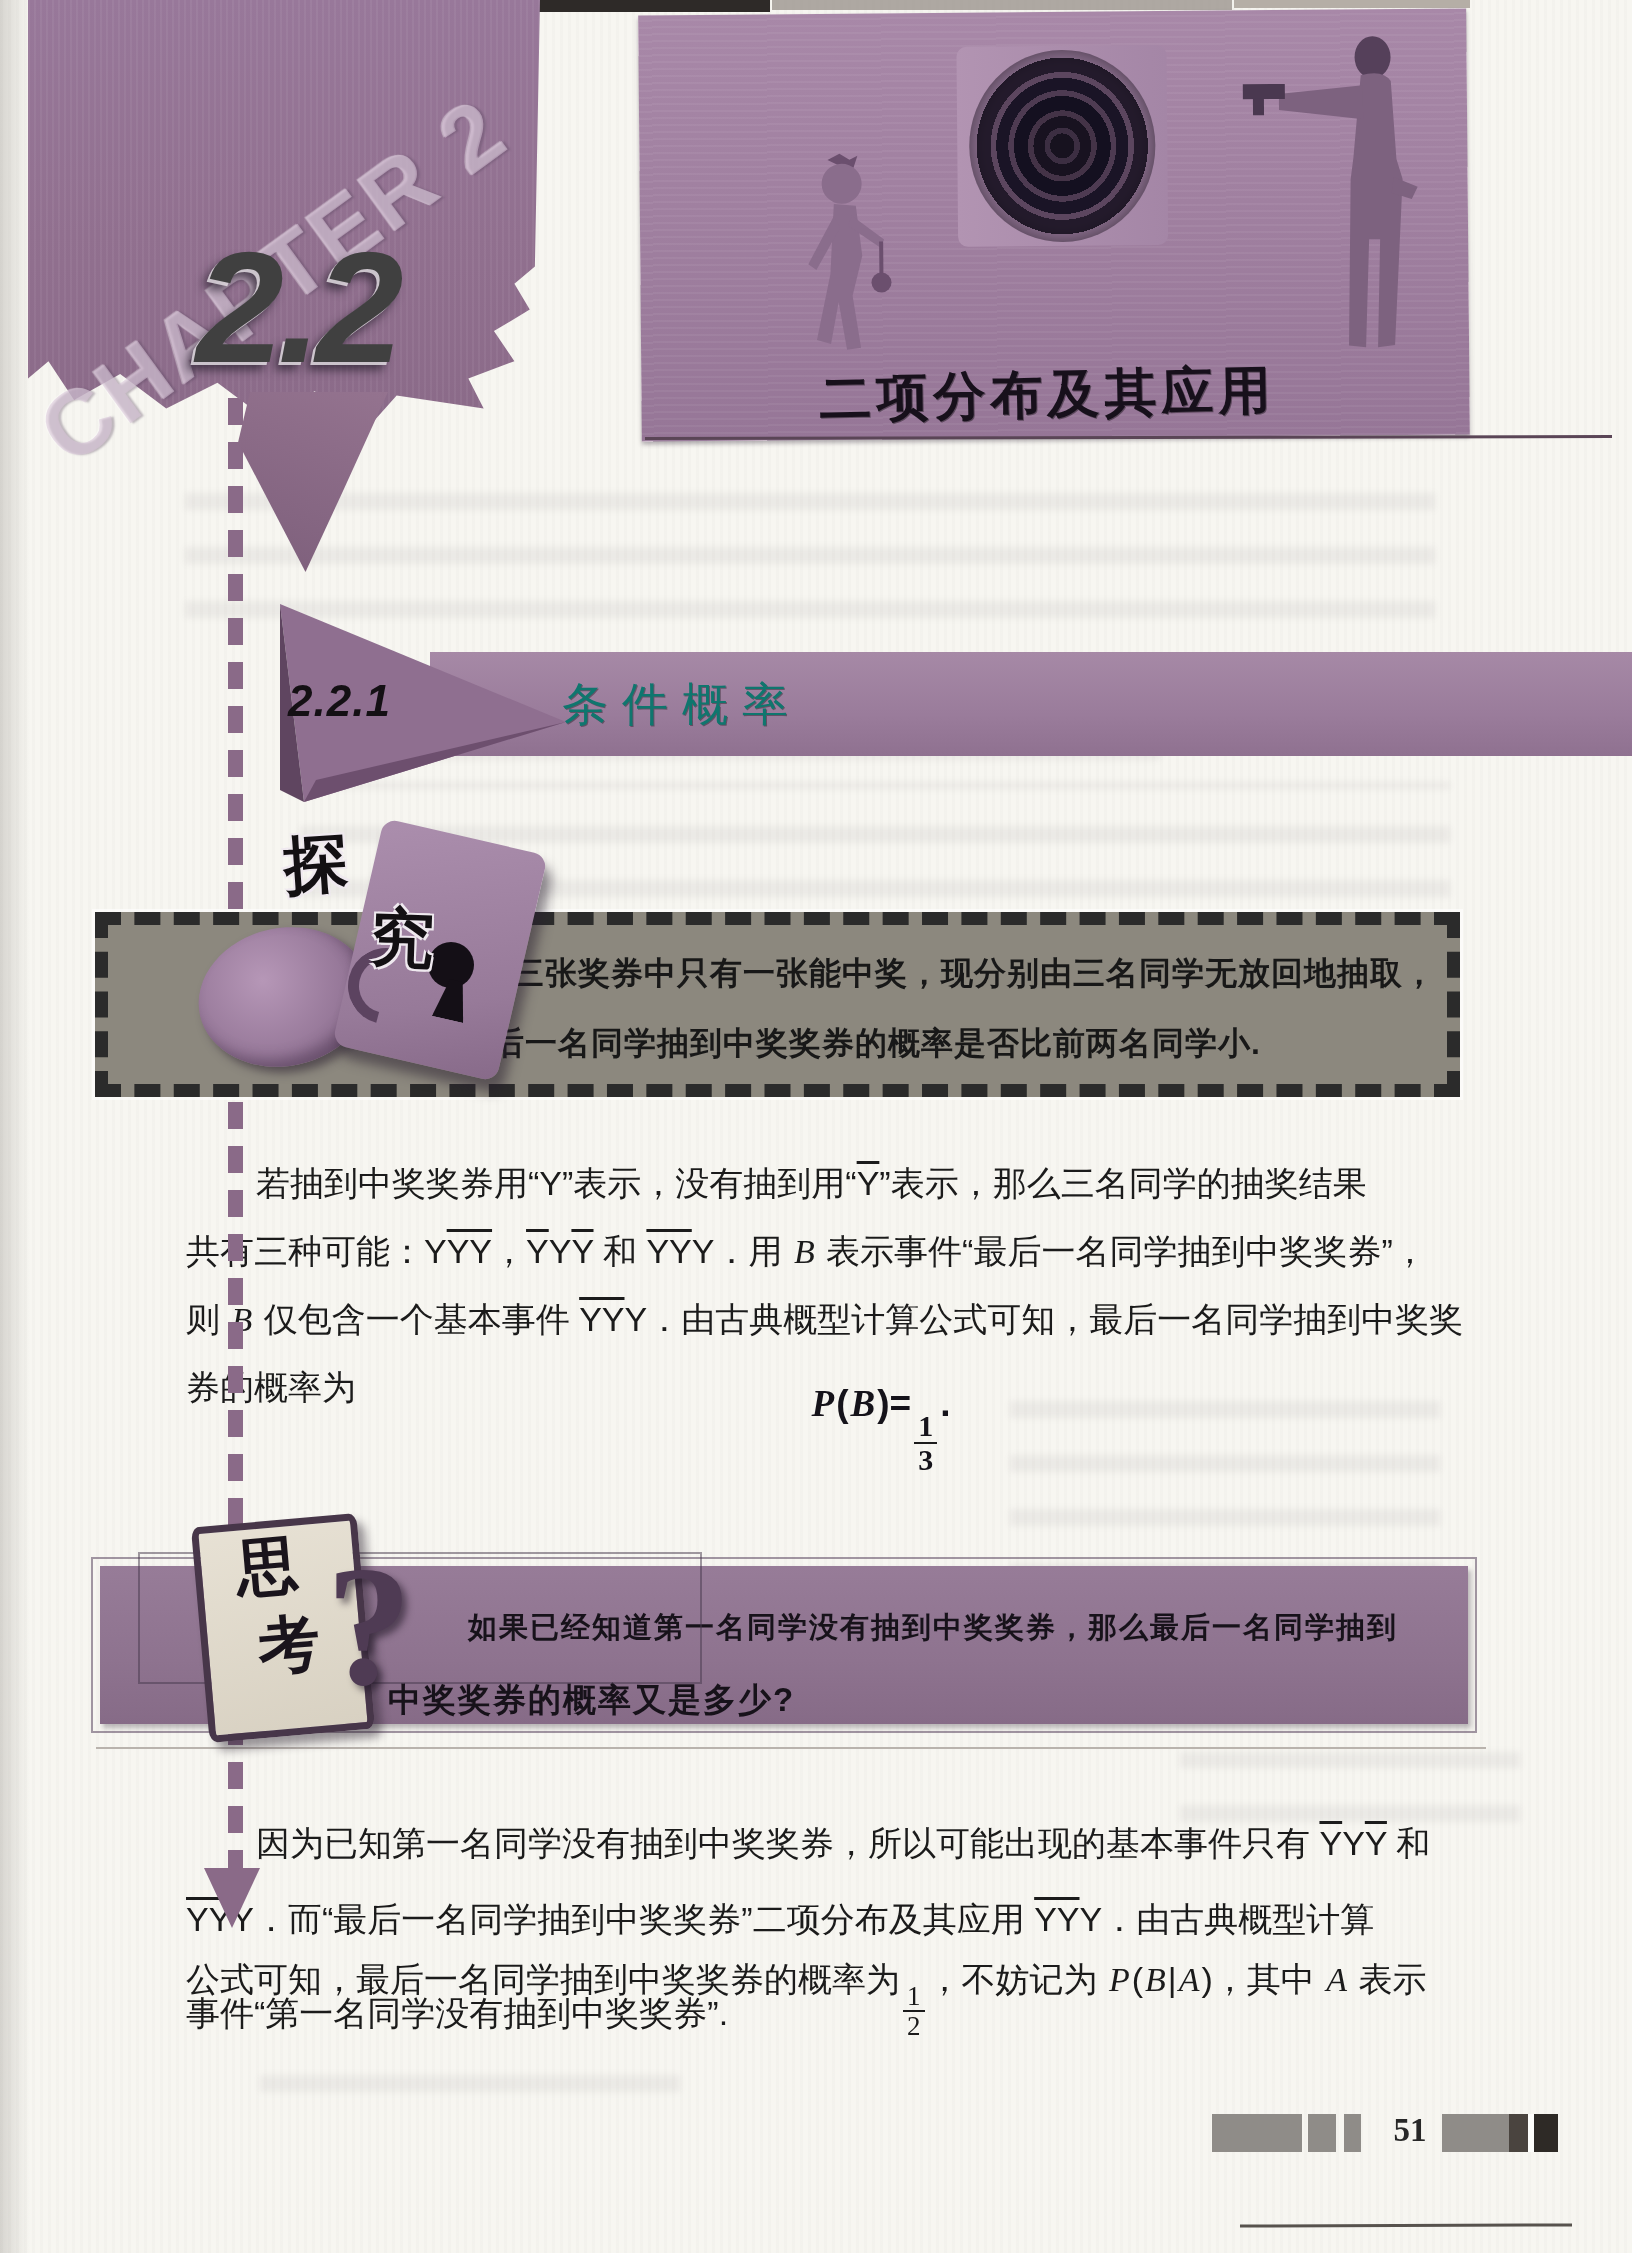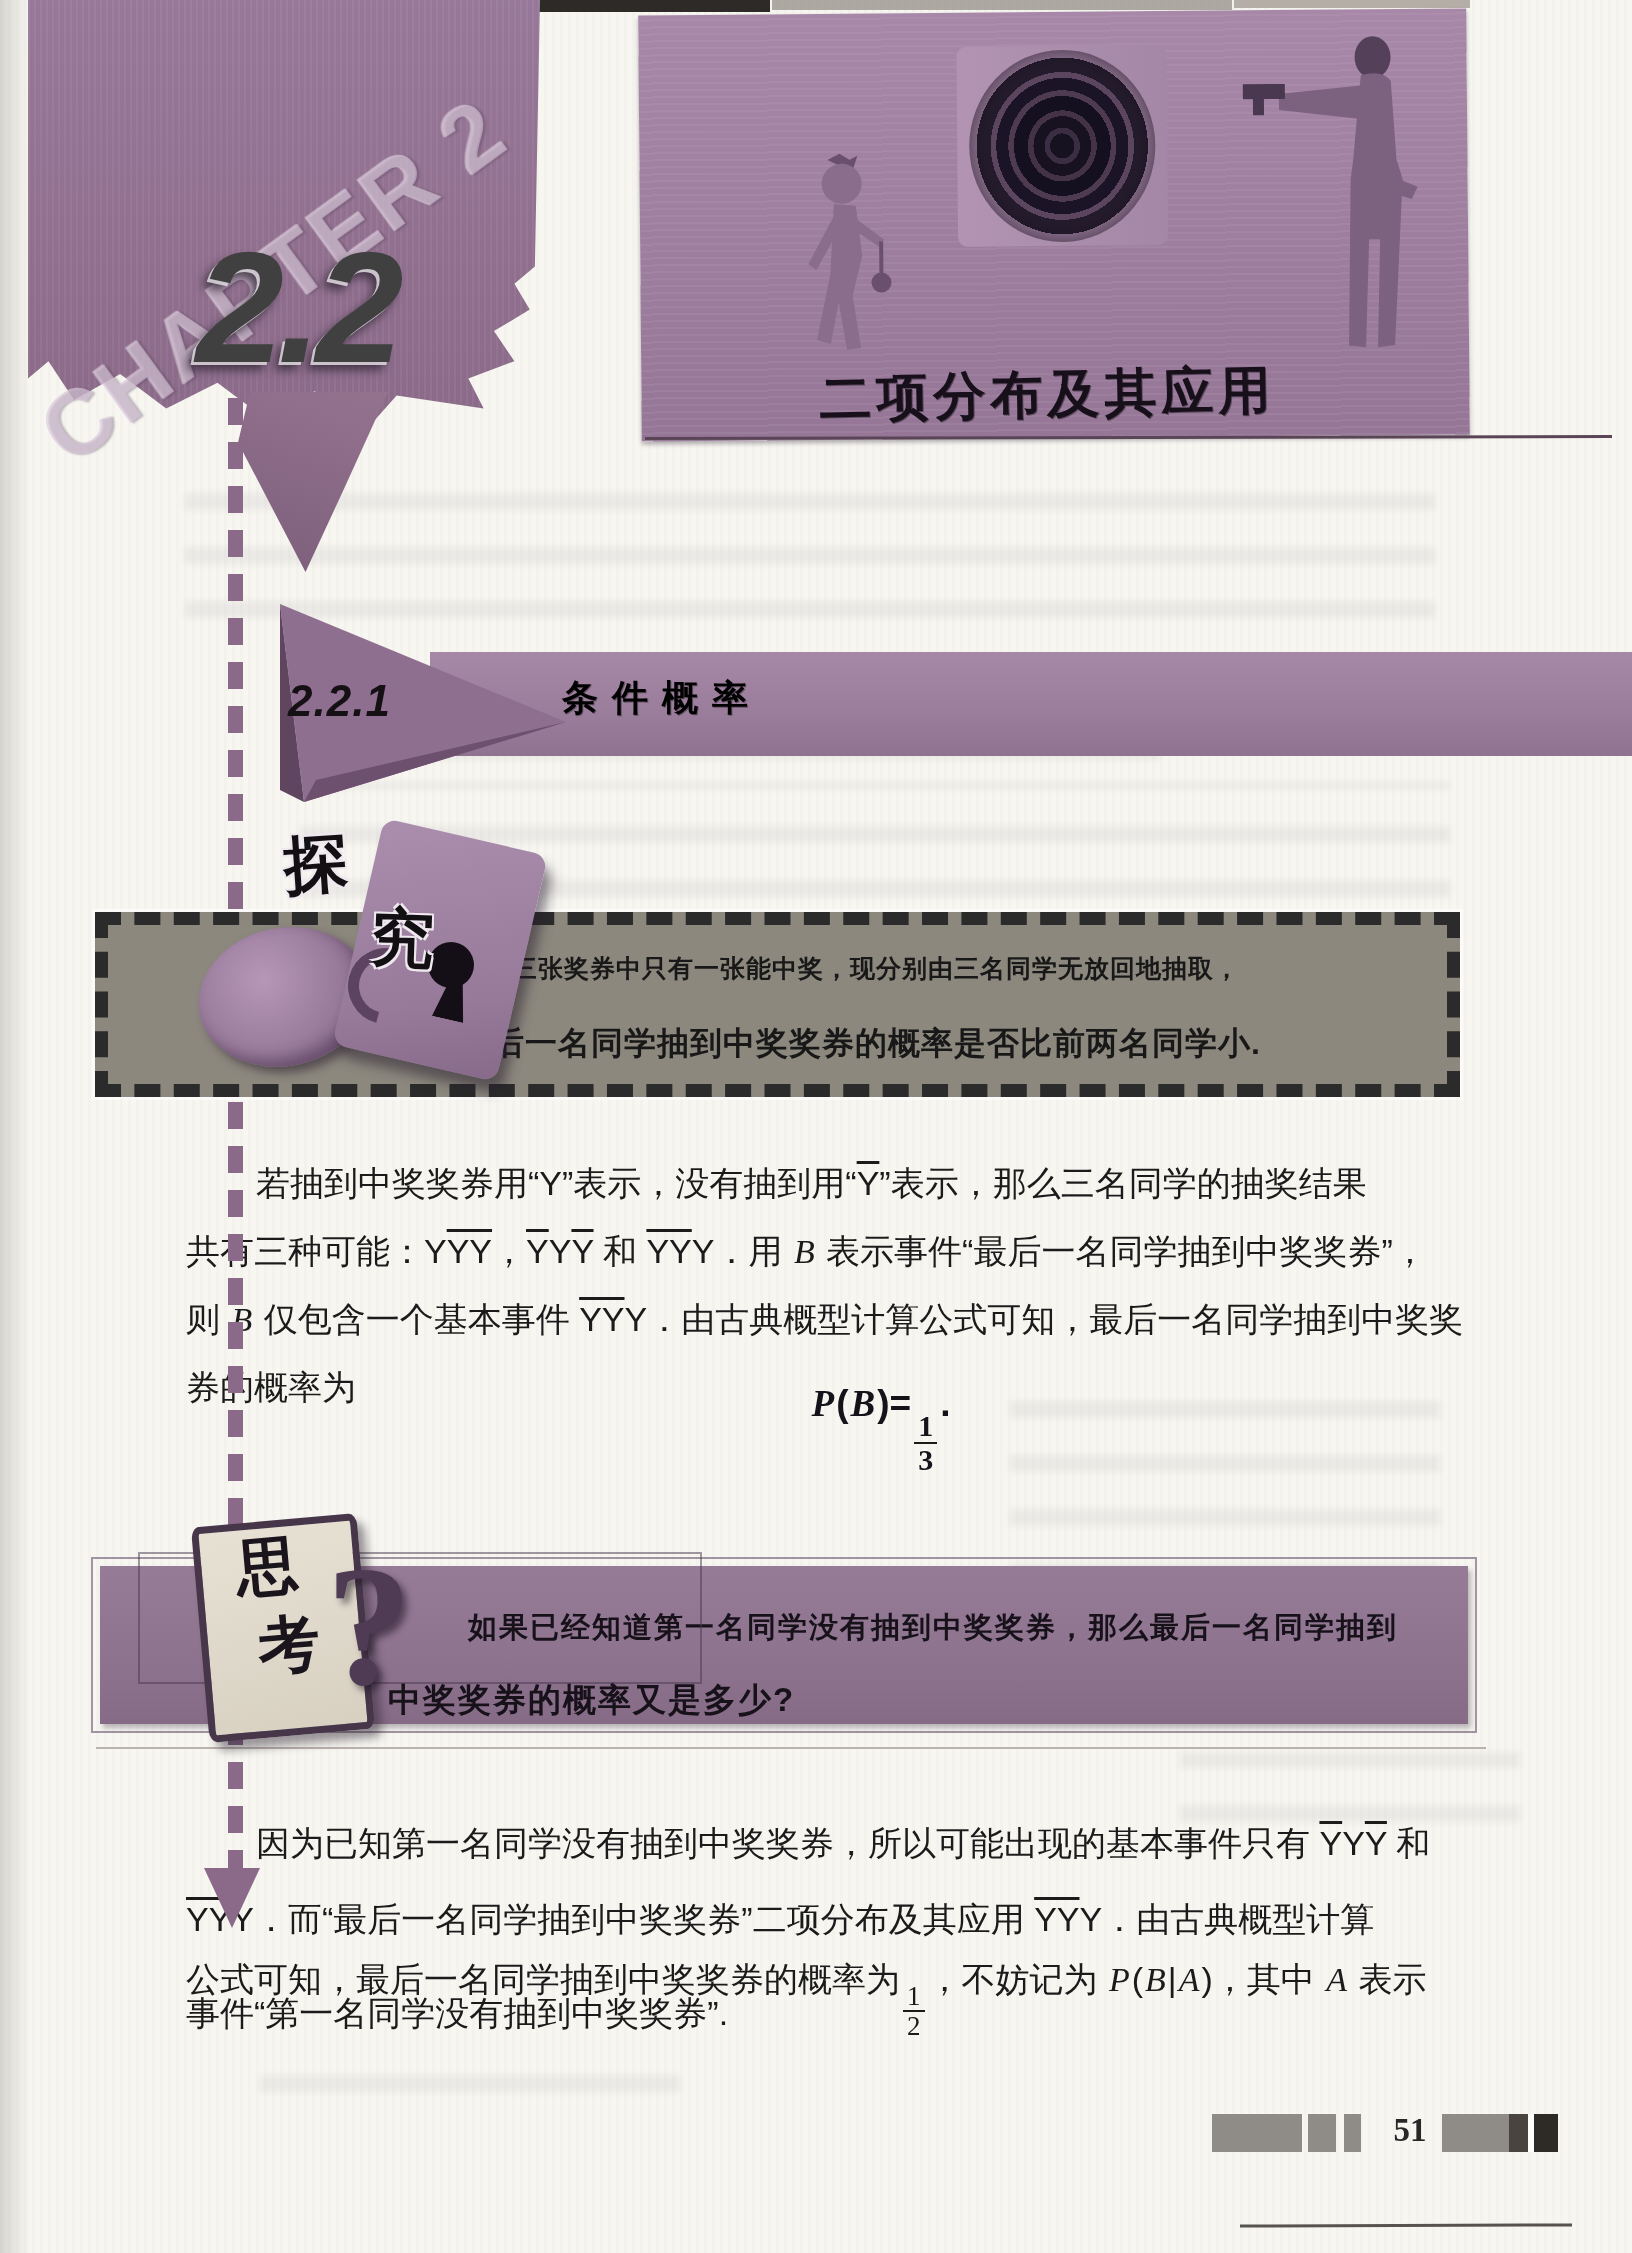--- a/index.html
+++ b/index.html
@@ -66,28 +66,28 @@
      border-left:28px solid transparent;border-right:28px solid transparent;
      border-top:60px solid #8a6a88;}
 
   
   .section-bar{left:430px;top:652px;width:1202px;height:104px;z-index:2;
      background:linear-gradient(180deg,#a habit);}
   .section-bar{background:linear-gradient(180deg,#a689a6 0%,#9a7c9b 60%,#8f7190 100%);}
   .section-tri{left:246px;top:604px;width:320px;height:200px;z-index:3;}
   .section-number{left:288px;top:676px;z-index:4;font-size:44px;font-weight:900;font-style:italic;
      color:#141014;letter-spacing:1px;}
-  .section-title{left:562px;top:674px;z-index:3;font-size:36px;font-weight:700;letter-spacing:14px;
-     color:#000000;text-shadow:1px 1px 0 rgba(0,0,0,.35);white-space:nowrap;}
+  .section-title{left:562px;top:674px;z-index:3;font-size:46px;font-weight:400;letter-spacing:14px;
+     color:#0f766e;text-shadow:1px 1px 0 rgba(0,0,0,.35);white-space:nowrap;}
 
   
   .explore-box{left:95px;top:912px;width:1365px;height:185px;z-index:2;
      background:#8c887e;border:13px dashed #2b2b2b;box-sizing:border-box;
      box-shadow:0 0 0 3px rgba(255,255,255,.6);}
-  .explore-line1{left:512px;top:952px;z-index:3;font-size:25px;letter-spacing:1px;color:#181818;font-weight:600;white-space:nowrap;}
+  .explore-line1{left:512px;top:952px;z-index:3;font-size:32px;letter-spacing:1px;color:#181818;font-weight:600;white-space:nowrap;}
   .explore-line2{left:426px;top:1022px;z-index:3;font-size:32px;letter-spacing:1px;color:#181818;font-weight:600;white-space:nowrap;}
 
   .explore-icon{left:198px;top:830px;width:340px;height:255px;z-index:4;}
   .ei-card{position:absolute;left:158px;top:4px;width:168px;height:232px;border-radius:14px;
      background:linear-gradient(160deg,#ab8ead 0%,#977a99 70%,#876a89 100%);
      transform:rotate(13deg);box-shadow:9px 11px 12px rgba(40,30,45,.5);}
   .ei-lens{position:absolute;left:0px;top:98px;width:172px;height:138px;border-radius:50%;
      background:radial-gradient(circle at 40% 35%,#b697b7,#8d6f90 75%);
      transform:rotate(-12deg);
      box-shadow:5px 7px 10px rgba(40,30,45,.55), inset -7px -9px 14px rgba(60,40,65,.45);}

